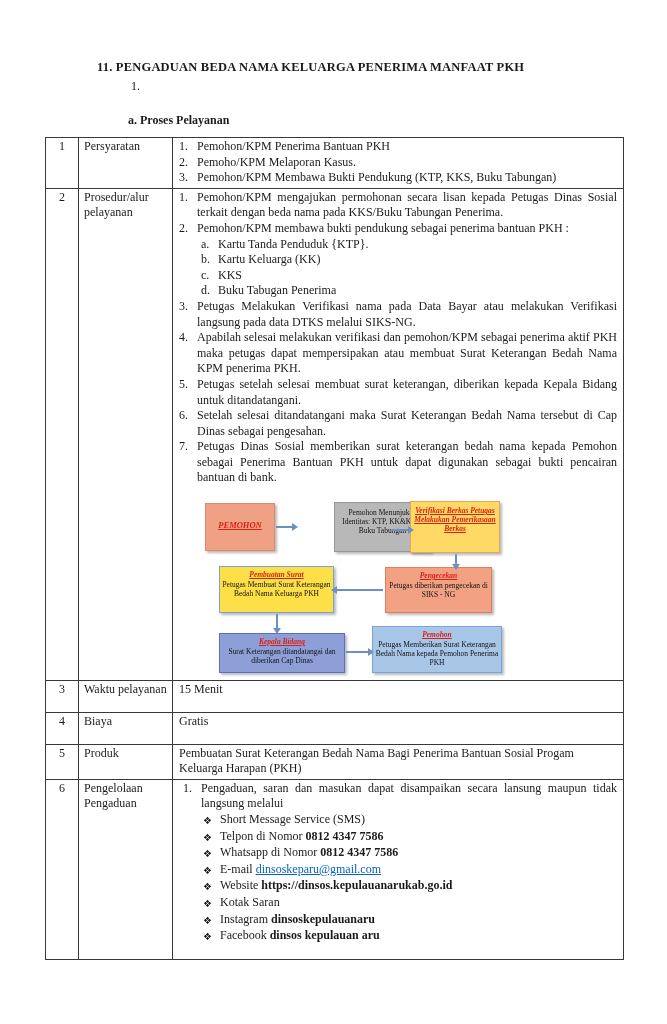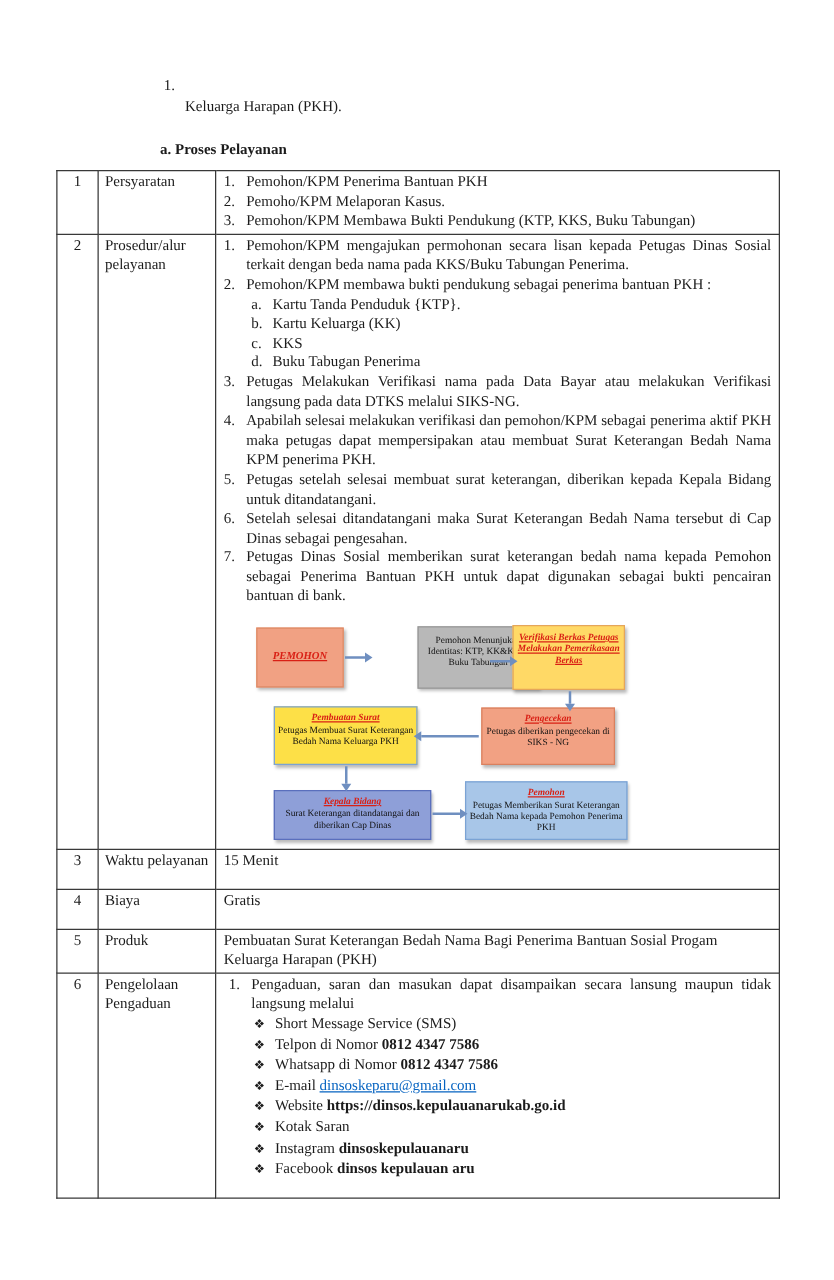--- a/index.html
+++ b/index.html
@@ -51,25 +51,25 @@
   .arr.h { height:2px; } .arr.v { width:2px; }
   .arr.right::after { content:''; position:absolute; right:-6px; top:-3px; border-left:6px solid #6f8fc0; border-top:4px solid transparent; border-bottom:4px solid transparent; }
   .arr.left::after { content:''; position:absolute; left:-6px; top:-3px; border-right:6px solid #6f8fc0; border-top:4px solid transparent; border-bottom:4px solid transparent; }
   .arr.down::after { content:''; position:absolute; bottom:-6px; left:-3px; border-top:6px solid #6f8fc0; border-left:4px solid transparent; border-right:4px solid transparent; }
 </style>
 </head>
 <body>
 
 <div class="page">
 
+  <div class="doc-title">11. PENGADUAN BEDA NAMA KELUARGA PENERIMA MANFAAT PKH</div>
 
   <div class="intro-item">
     <span class="num">1.</span>
   </div>
-  <div class="intro-line2">Keluarga Harapan (PKH).</div>
 
   <div class="section-label">a. Proses Pelayanan</div>
 
   <table class="svc">
     <colgroup>
         <col class="c-no">
         <col class="c-komp">
         <col class="c-ket">
       </colgroup>
 

